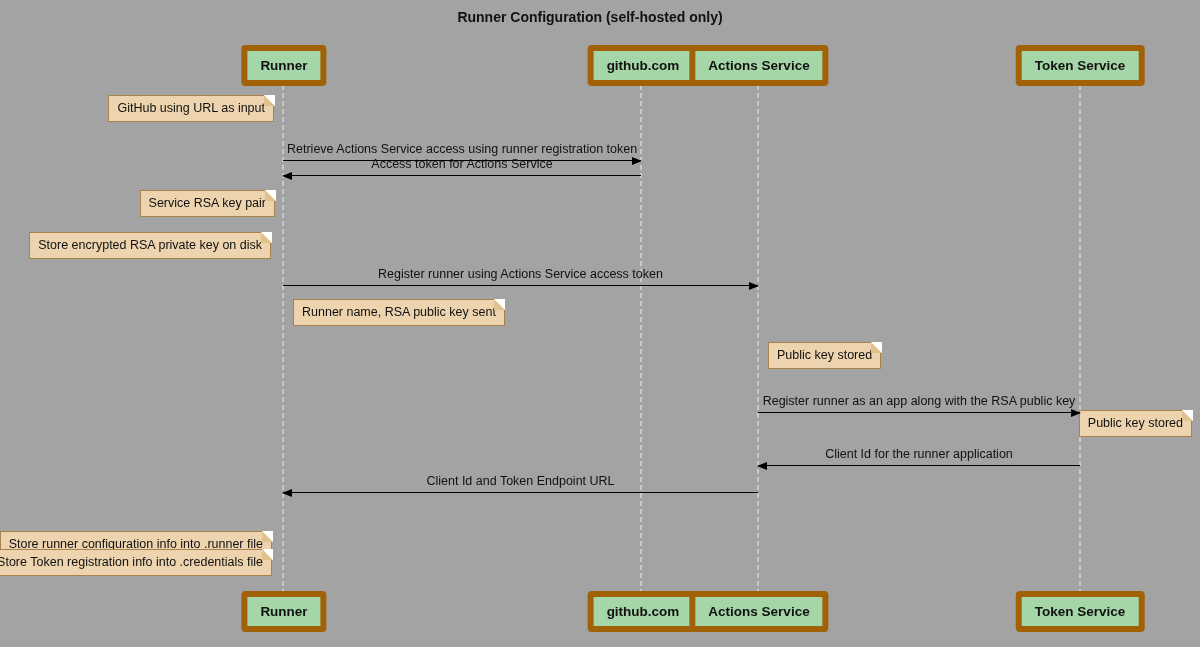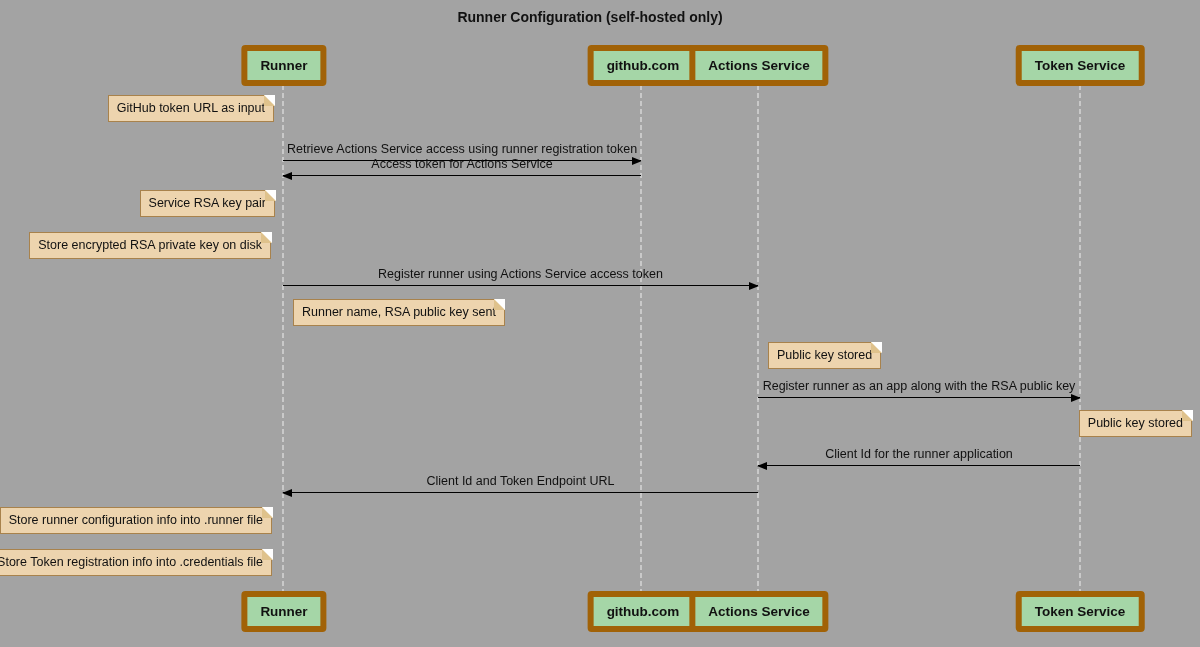--- a/index.html
+++ b/index.html
@@ -135,54 +135,54 @@
     <span>github.com</span>
   </div>
   <div class="participant" style="left:759px; top:591px;">
     <span>Actions Service</span>
   </div>
   <div class="participant" style="left:1080px; top:591px;">
     <span>Token Service</span>
   </div>
 
   <div class="note" style="right:926px; top:95px;">
-    <span>GitHub token URL as input</span>
+    <span>GitHub using URL as input</span>
   </div>
   <div class="note" style="right:925px; top:190px;">
     <span>Service RSA key pair</span>
   </div>
   <div class="note" style="right:929px; top:232px;text-align:right;">
     <span>Store encrypted RSA private key on disk</span>
   </div>
   <div class="note" style="left:293px; top:299px;">
     <span>Runner name, RSA public key sent</span>
   </div>
   <div class="note" style="left:768px; top:342px;">
     <span>Public key stored</span>
   </div>
   <div class="note" style="right:8px; top:410px;">
     <span>Public key stored</span>
   </div>
-  <div class="note" style="right:928px; top:507px;">
+  <div class="note" style="right:928px; top:531px;">
     <span>Store runner configuration info into .runner file</span>
   </div>
   <div class="note" style="right:928px; top:549px;">
     <span>Store Token registration info into .credentials file</span>
   </div>
 
   <div class="msg dir-right" style="left:283px; top:142px; width:358px;">
     <span class="lbl">Retrieve Actions Service access using runner registration token</span>
   </div>
   <div class="msg dir-left" style="left:283px; top:157px; width:358px;">
     <span class="lbl">Access token for Actions Service</span>
   </div>
   <div class="msg dir-right" style="left:283px; top:267px; width:475px;">
     <span class="lbl">Register runner using Actions Service access token</span>
   </div>
-  <div class="msg dir-right" style="left:758px; top:379px; width:322px;text-align:center;">
+  <div class="msg dir-right" style="left:758px; top:394px; width:322px;text-align:center;">
     <span class="lbl">Register runner as an app along with the RSA public key</span>
   </div>
   <div class="msg dir-left" style="left:758px; top:447px; width:322px;">
     <span class="lbl">Client Id for the runner application</span>
   </div>
   <div class="msg dir-left" style="left:283px; top:474px; width:475px;">
     <span class="lbl">Client Id and Token Endpoint URL</span>
   </div>
 
 </div>

